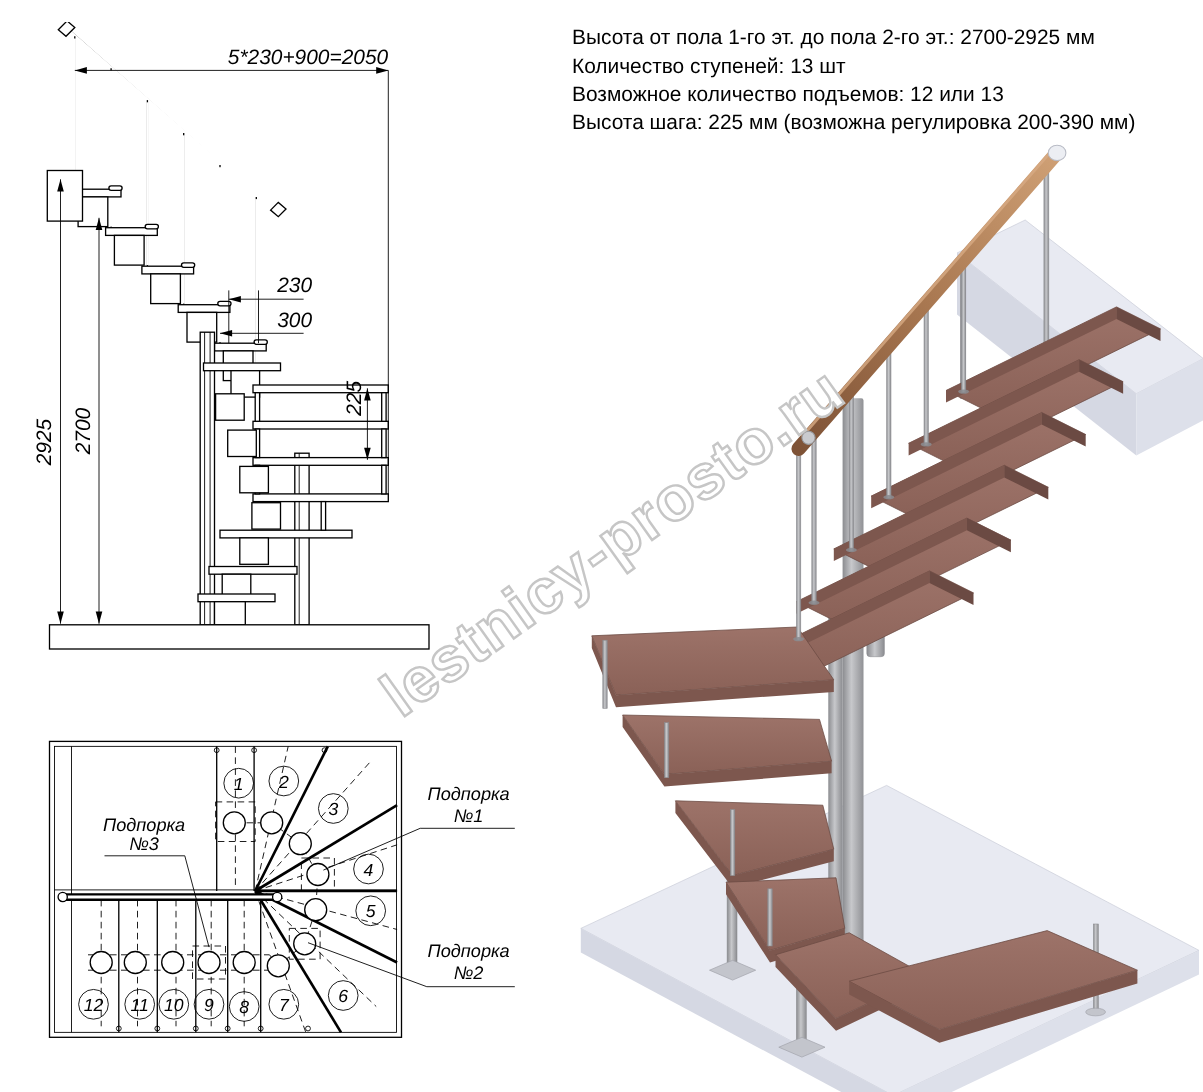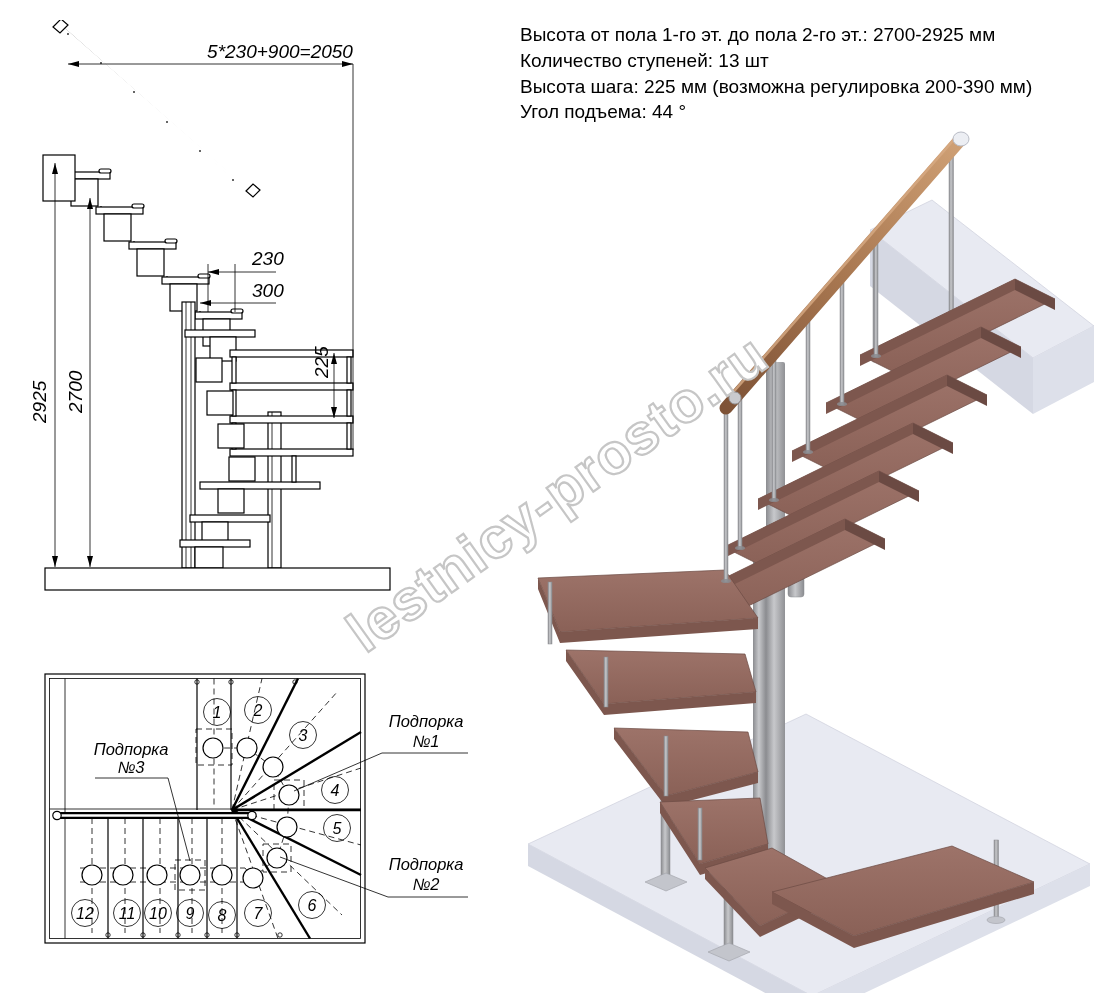--- a/index.html
+++ b/index.html
@@ -35,22 +35,22 @@
   .plate{fill:#c3c5cc;stroke:#9fa1a8;stroke-width:.6;}
 </style>
 </head>
 <body>
 
 <div class="canvas">
 
   <div class="specs">
     <div>Высота от пола 1-го эт. до пола 2-го эт.: 2700-2925 мм</div>
     <div>Количество ступеней: 13 шт</div>
+    <div>Возможное количество подъемов: 12 или 13</div>
     <div>Высота шага: 225 мм (возможна регулировка 200-390 мм)</div>
-    <div>Угол подъема: 44 °</div>
   </div>
 
   <svg style="left:30px;top:20px;" width="410" height="590" viewBox="0 0 410 590">
 
     <g>
       <line class="k" x1="28" y1="3" x2="224" y2="176" stroke-width="6"></line>
       <line x1="29" y1="5" x2="223" y2="175" stroke="#fff" stroke-width="3.2"></line>
       <polygon class="kf" points="23,7 31,-1 38,5 30,13"></polygon>
       <polygon class="kf" points="216,171 223,164 230,170 223,177"></polygon>
     </g>

